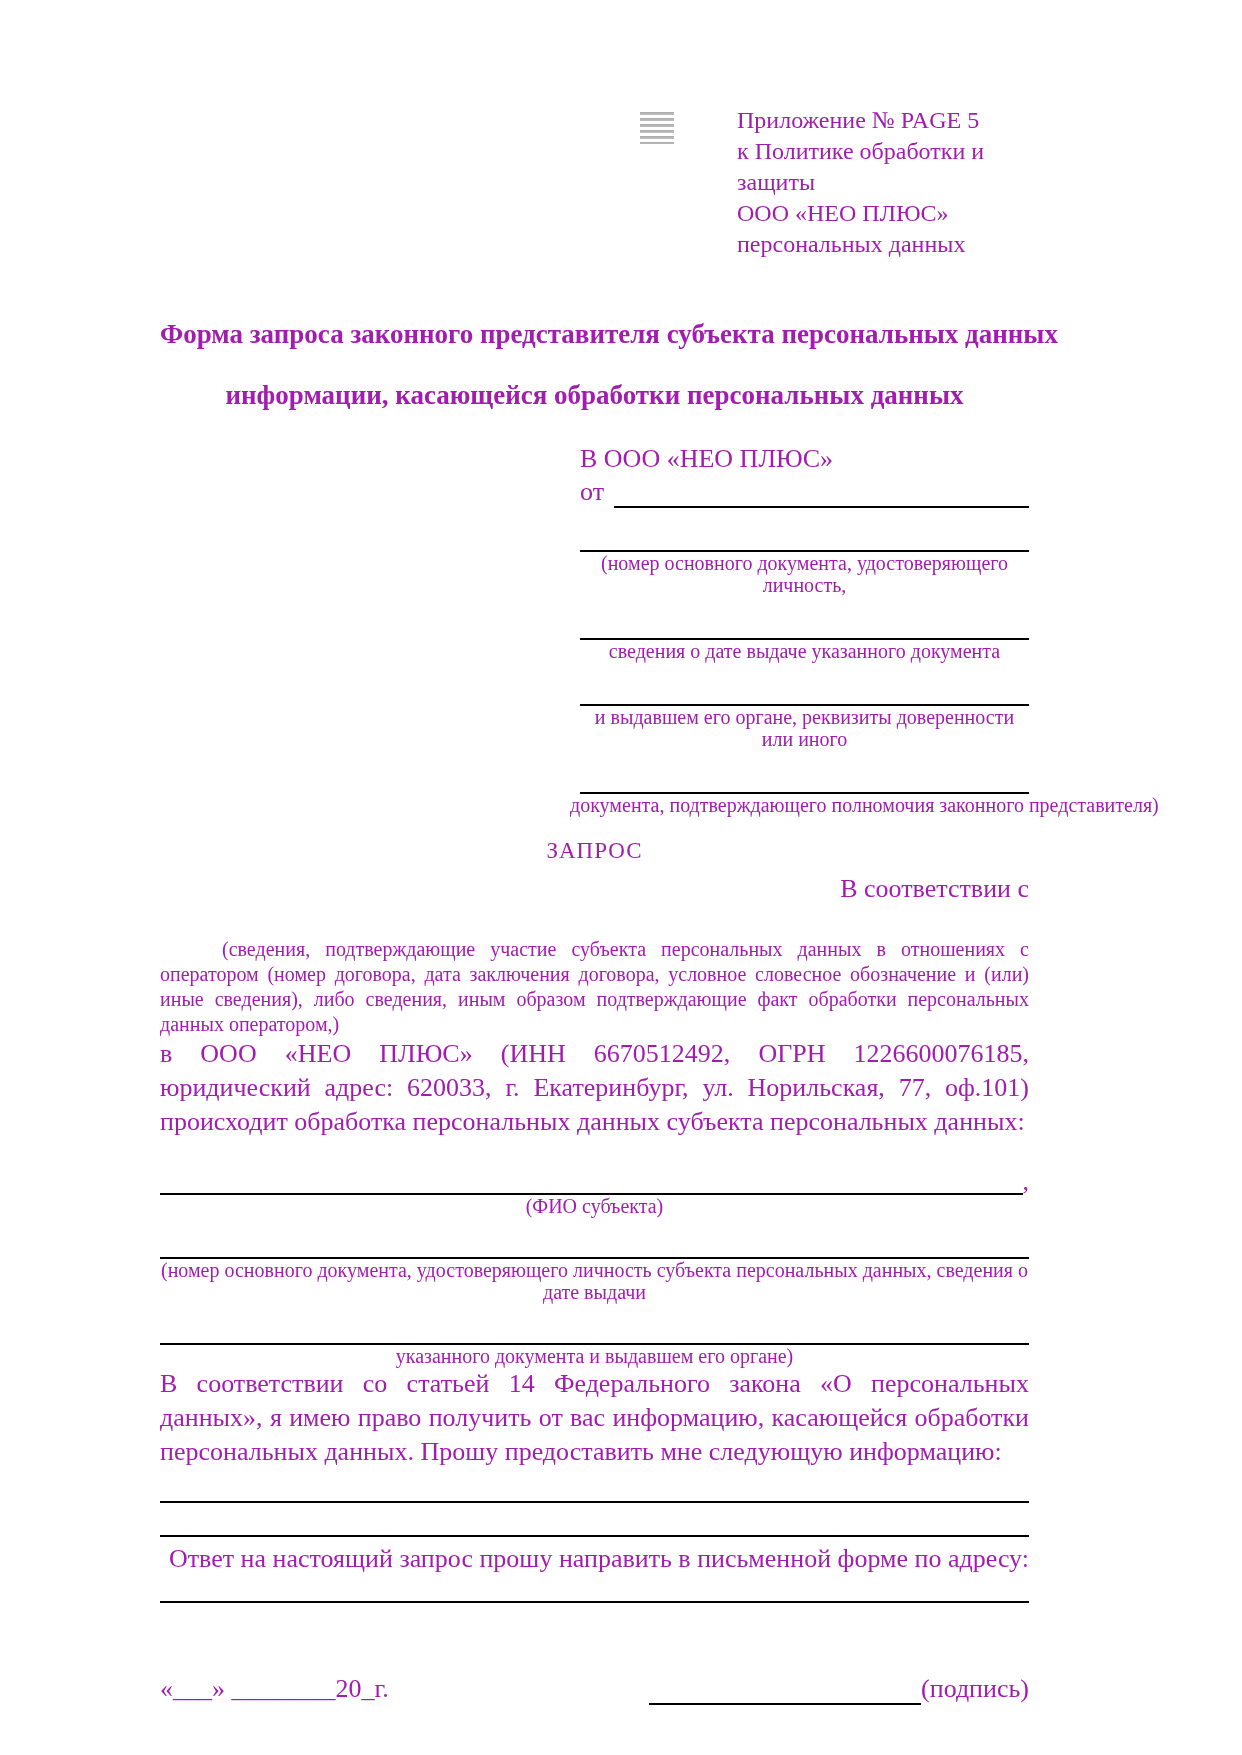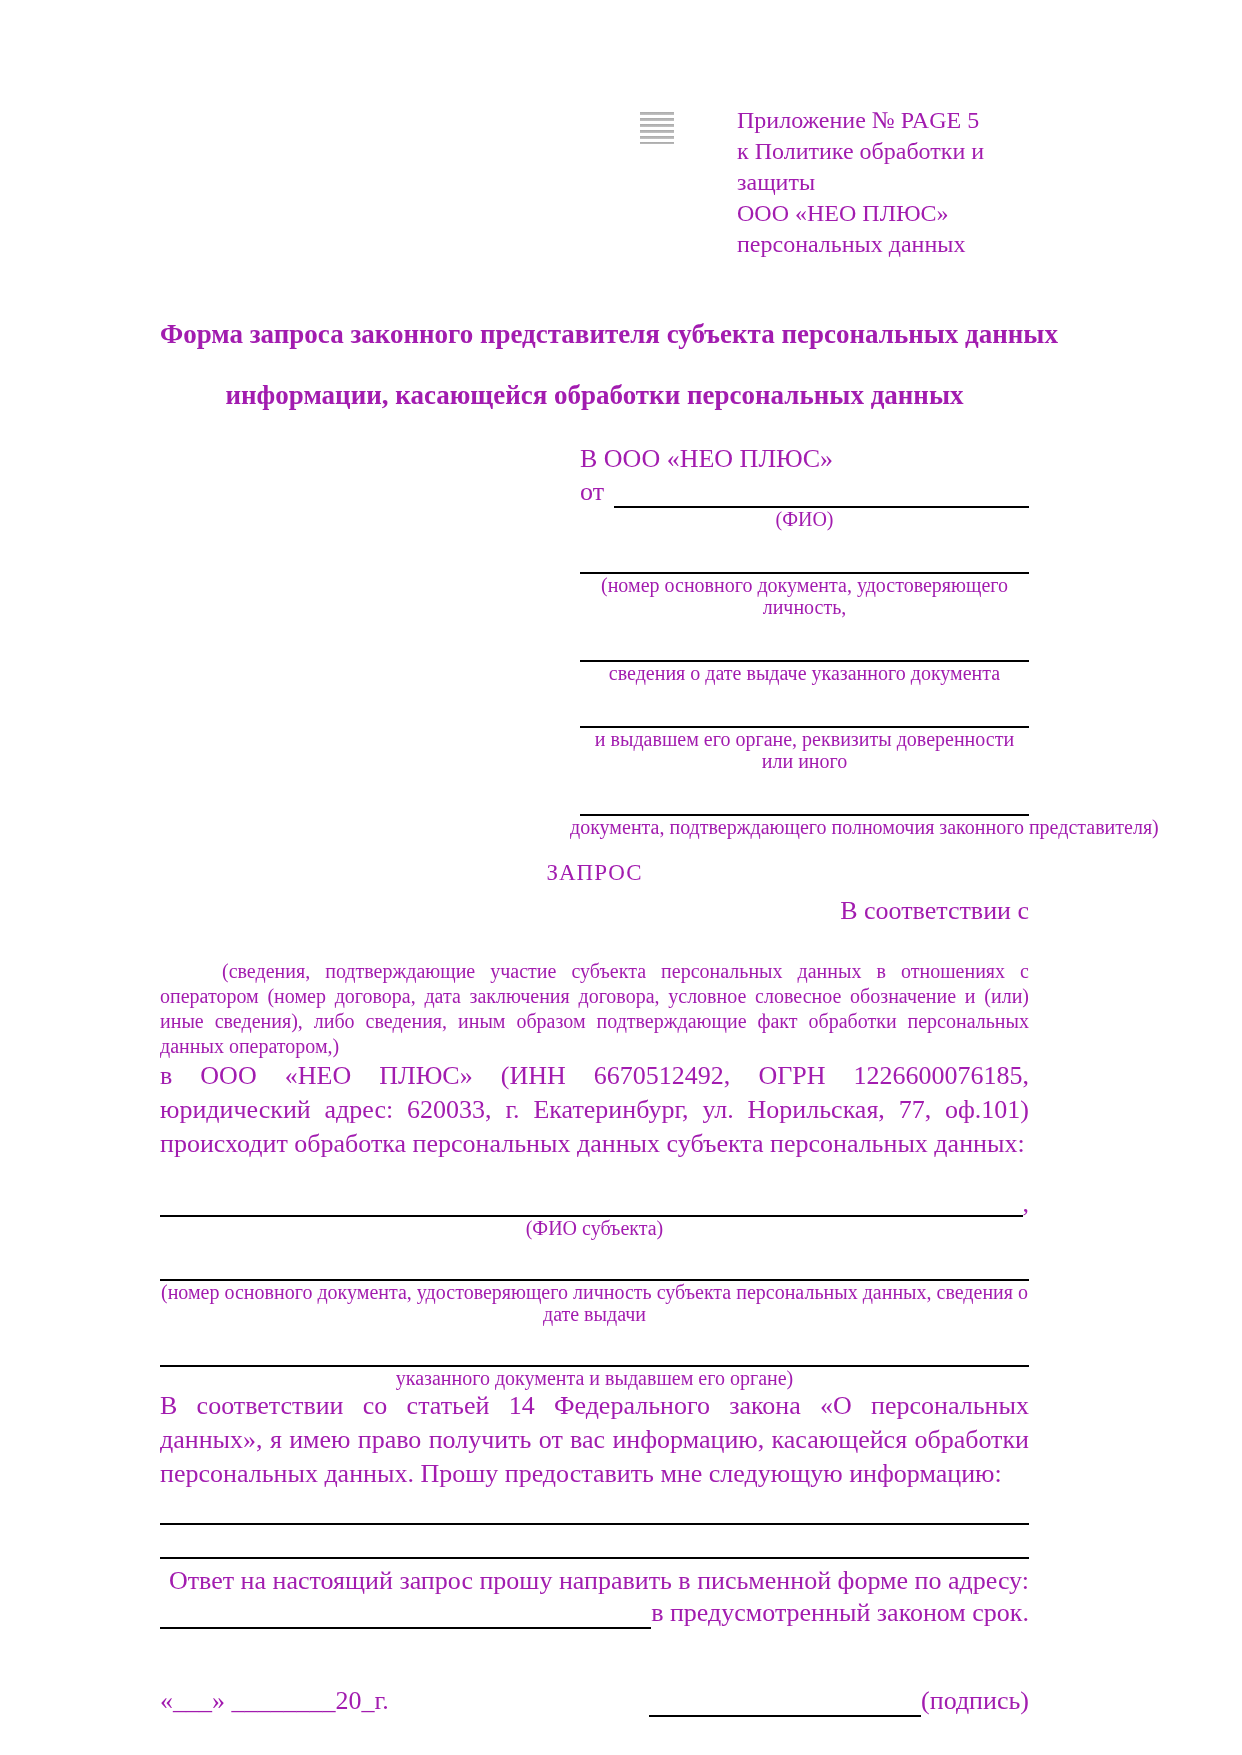--- a/index.html
+++ b/index.html
@@ -67,21 +67,21 @@
   .subject-row .comma { flex: 0 0 auto; line-height: 26px; }
   .mini-gap { margin-top: 20px; }
   .blank-row { border-bottom: 2px solid #000; height: 34px; }
   .answer { font-size: 26px; line-height: 32px; text-align: right; margin-top: 6px; }
   .term-row { display: flex; align-items: flex-end; font-size: 26px; line-height: 32px; }
   .term-row .fl { flex: 1 1 auto; border-bottom: 2px solid #000; height: 28px; }
   .term-row .txt { flex: 0 0 auto; white-space: nowrap; }
   .footer-row { display: flex; align-items: flex-end; margin-top: 56px; font-size: 26px; line-height: 32px; }
   .footer-row .date { flex: 0 0 auto; }
   .footer-row .spacer { flex: 1 1 auto; }
-  .sig-group { display: flex; align-items: flex-end; }
+  .sig-group { display: flex; align-items: flex-end; margin-top: 14px; }
   .sig-line { width: 272px; border-bottom: 2px solid #000; height: 28px; }
 </style>
 </head>
 <body>
 
 <div class="page">
 
   <div class="artifact"></div>
 
   <div class="appendix">
@@ -95,21 +95,20 @@
     <span>Форма запроса законного представителя субъекта персональных данных</span>
     <span>информации, касающейся обработки персональных данных</span>
   </div>
 
   <div class="addressee">
     <div class="addr-to">В ООО «НЕО ПЛЮС»</div>
     <div class="from-row">
       <span class="lbl">от</span>
       <span class="uline"></span>
     </div>
-    <div class="cap">(ФИО)</div>
 
     <div class="field-line"></div>
     <div class="cap">(номер основного документа, удостоверяющего личность,</div>
 
     <div class="field-line"></div>
     <div class="cap">сведения о дате выдаче указанного документа</div>
 
     <div class="field-line"></div>
     <div class="cap">и выдавшем его органе, реквизиты доверенности или иного</div>
 
@@ -142,21 +141,20 @@
 
   <div class="para">В соответствии со статьей 14 Федерального закона «О персональных данных», я имею право получить от вас информацию, касающейся обработки персональных данных. Прошу предоставить мне следующую информацию:</div>
 
   <div class="blank-row"></div>
   <div class="blank-row"></div>
 
   <div class="answer">Ответ на настоящий запрос прошу направить в письменной форме по адресу:</div>
 
   <div class="term-row">
     <span class="fl"></span>
-    <span class="txt">в предусмотренный законом срок.</span>
   </div>
 
   <div class="footer-row">
     <span class="date">«___» ________20_г.</span>
     <span class="spacer"></span>
     <span class="sig-group">
       <span class="sig-line"></span>
       <span>(подпись)</span>
     </span>
   </div>

